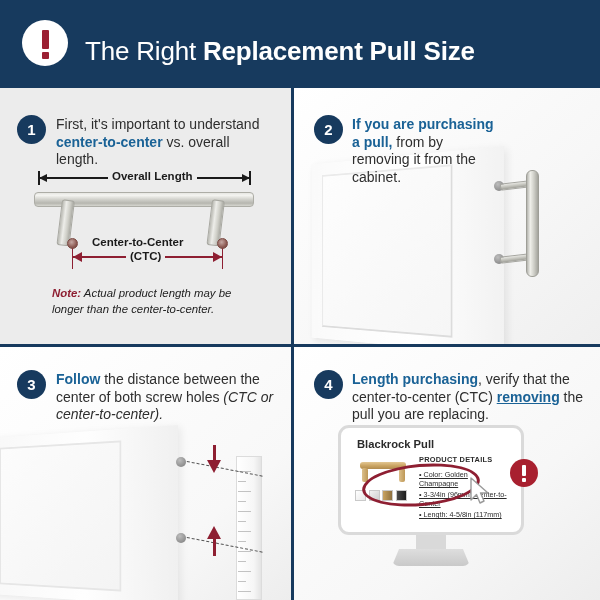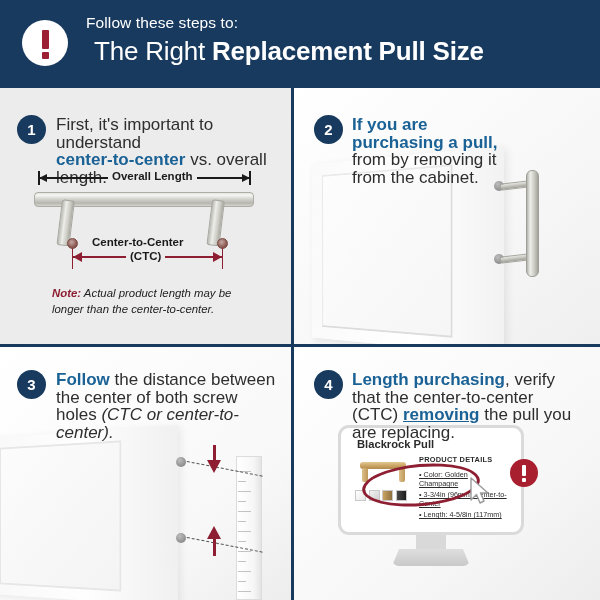--- a/index.html
+++ b/index.html
@@ -54,21 +54,21 @@
   }
   .header-kicker {
     position: absolute;
     left: 86px; top: 14px;
     color: #ffffff;
     font-size: 15.5px;
     letter-spacing: 0.1px;
   }
   .header-title {
     position: absolute;
-    left: 94px; top: 36px;
+    left: 85px; top: 36px;
     color: #ffffff;
     font-size: 26px;
     white-space: nowrap;
     letter-spacing: -0.2px;
   }
   .header-title .light { font-weight: 300; }
   .header-title .bold  { font-weight: 700; }
 
   
   .panel {
@@ -101,21 +101,21 @@
     border-radius: 50%;
     background: #173A5E;
     color: #ffffff;
     font-size: 15px;
     font-weight: 700;
     text-align: center;
     line-height: 29px;
   }
   .step-text {
     position: absolute;
-    font-size: 17px;
+    font-size: 14px;
     line-height: 17.5px;
     color: #2E2E2E;
   }
   .step-text .accent {
     color: #1A6296;
     font-weight: 700;
   }
   .step-text .ital { font-style: italic; }
   .step-text .link {
     color: #1A6296;
@@ -478,21 +478,20 @@
 </head>
 <body>
 
 <div id="infographic">
 
   <div class="header">
     <div class="header-icon">
       <div class="bang-stem"></div>
       <div class="bang-dot"></div>
     </div>
-    <div class="header-kicker">Follow these steps to:</div>
     <div class="header-title">
       <span class="light">The Right </span><span class="bold">Replacement Pull Size</span>
     </div>
   </div>
 
   <div class="panel" id="panel1">
     <div class="step-badge" style="left:17px; top:27px;">1</div>
     <div class="step-text" style="left:56px; top:28px; width:215px;">
       <span>First, it's important to understand</span><br>
       <span class="accent">center-to-center</span><span> vs. overall length.</span>

